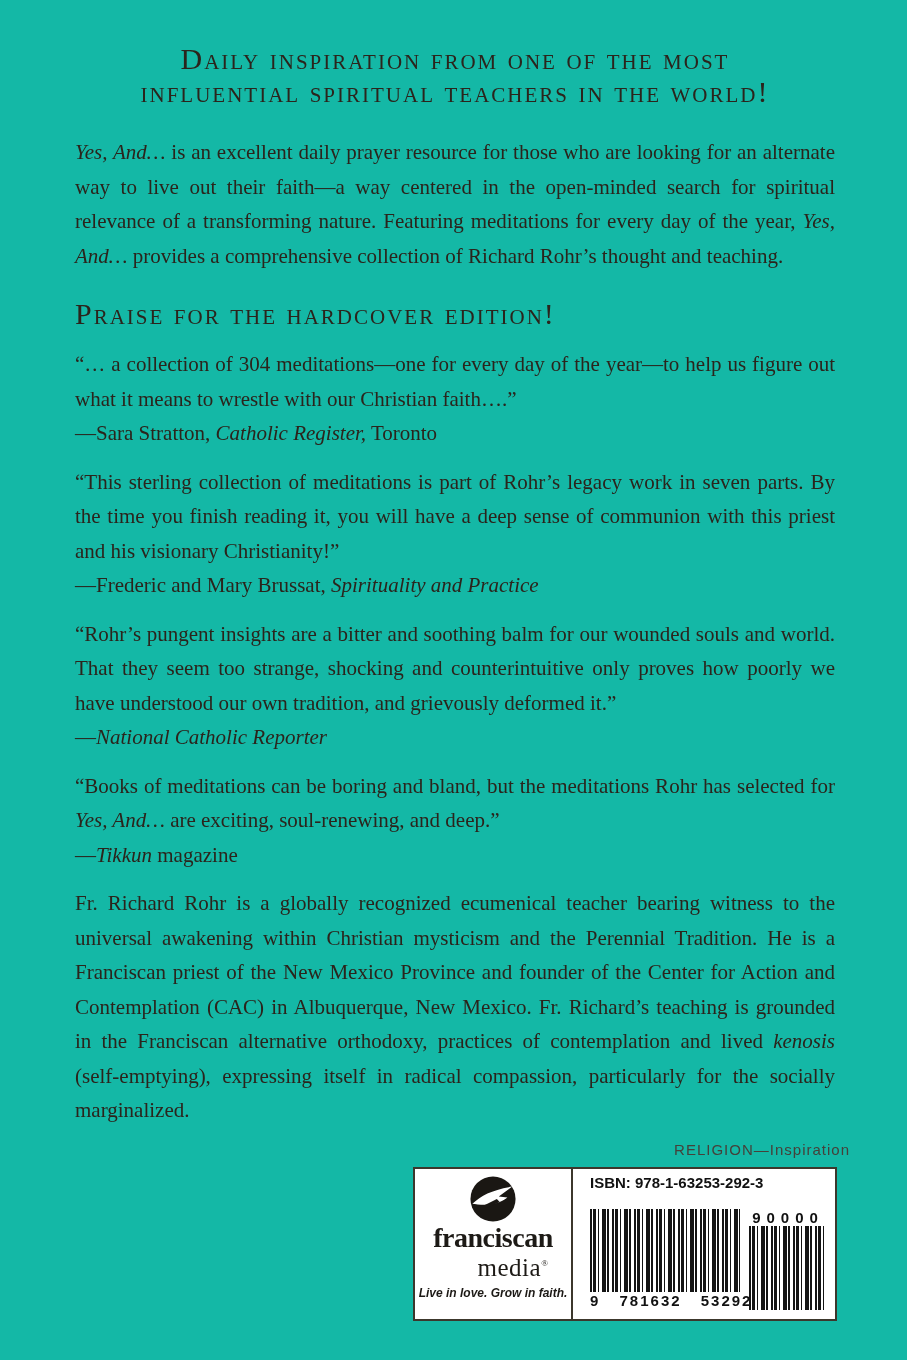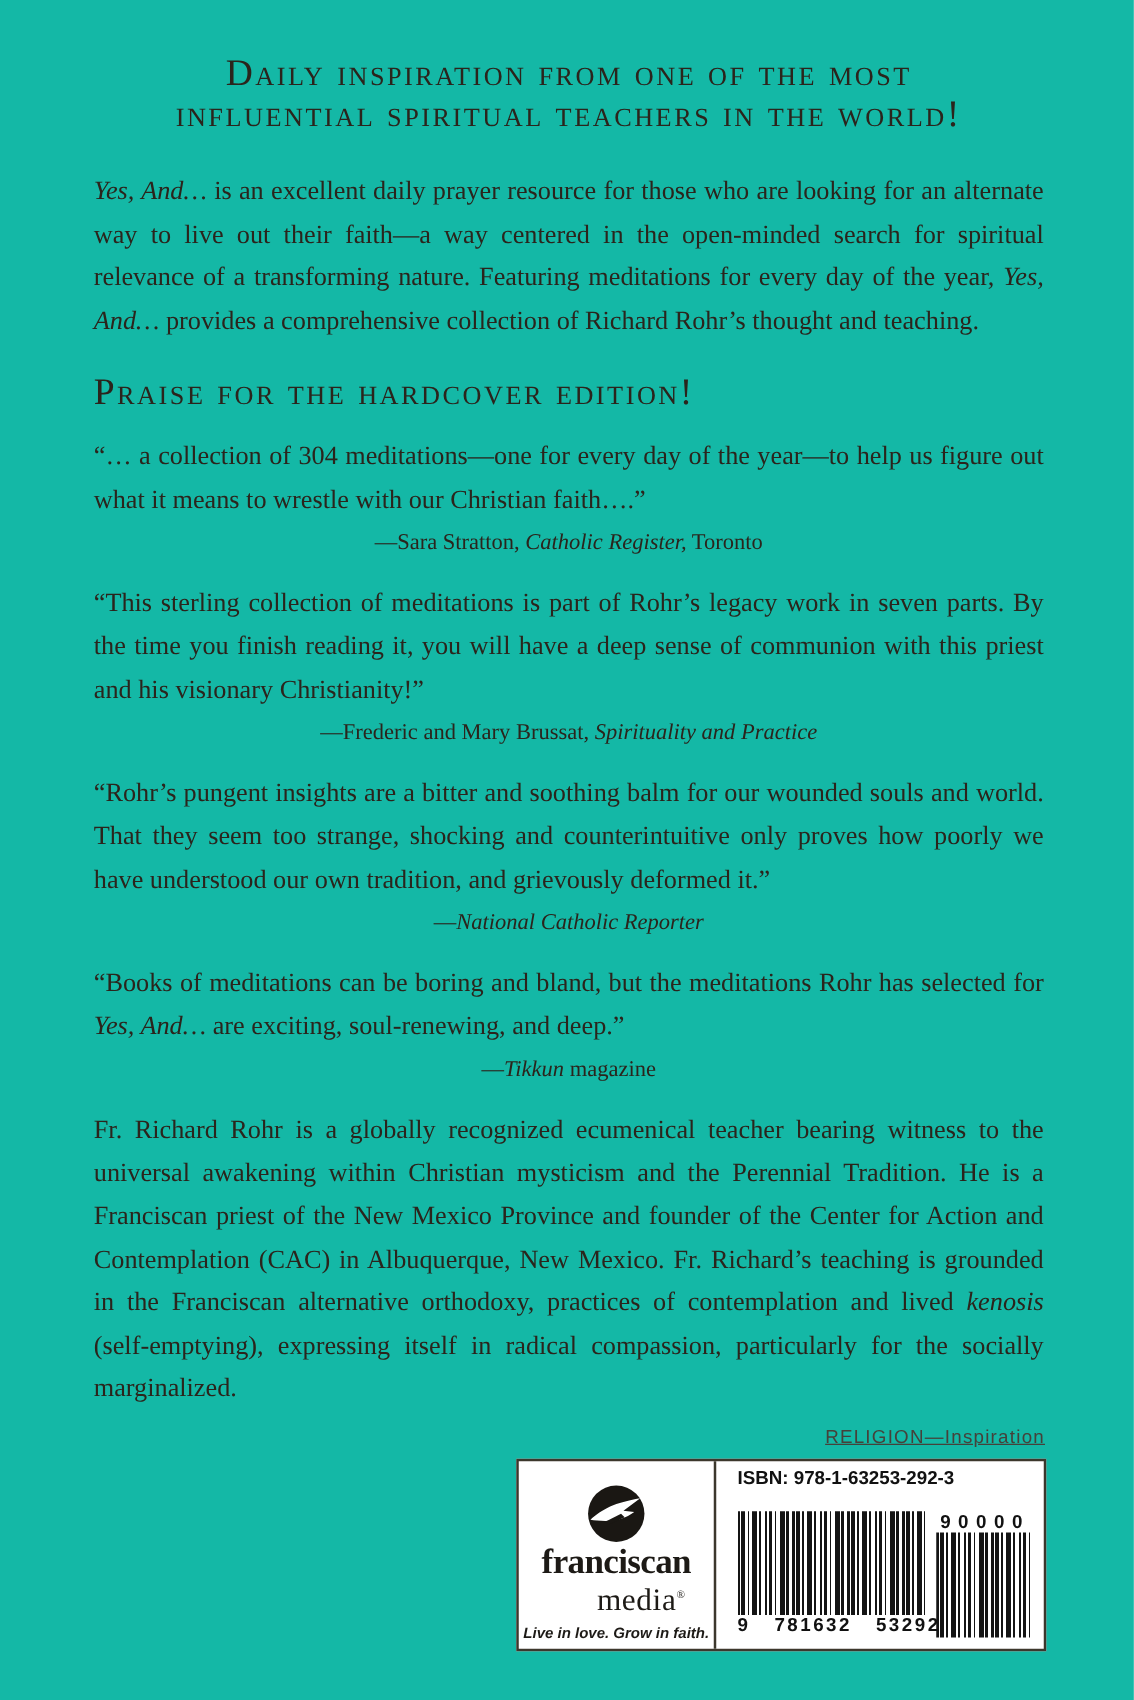--- a/index.html
+++ b/index.html
@@ -36,54 +36,53 @@
     font-variant: small-caps;
     font-size: 30px;
     line-height: 33px;
     letter-spacing: 2px;
     font-weight: 500;
     margin: 24px 0 17px 0;
   }
   .quote-block { margin: 0 0 14px 0; }
   .attribution {
     display: block;
-    text-align: center;
-    font-size: 18px;
+    text-align: left;
+    font-size: 21px;
     line-height: 34.5px;
   }
   .bio { }
   .category-label {
     position: absolute;
     top: 1141px;
-    right: 71px;
+    right: 57px;
     font-family: "Liberation Sans", sans-serif;
     font-size: 15px;
     letter-spacing: 1px;
     color: #45413a;
-    text-decoration: underline;
   }
   .barcode-box {
     position: absolute;
     left: 413px;
     top: 1167px;
     width: 424px;
     height: 154px;
     background: #ffffff;
     border: 2px solid #3c372c;
     box-sizing: border-box;
     display: flex;
   }
   .publisher-cell {
     width: 158px;
     border-right: 2px solid #3c372c;
     box-sizing: border-box;
     display: flex;
     flex-direction: column;
     align-items: center;
-    justify-content: flex-end;
+    justify-content: flex-start;
     padding: 6px 4px;
     color: #1d1a16;
   }
   .logo-circle { width: 48px; height: 48px; margin-bottom: 2px; }
   .publisher-name-top {
     font-size: 28px;
     font-weight: bold;
     line-height: 26px;
     letter-spacing: -0.5px;
   }

